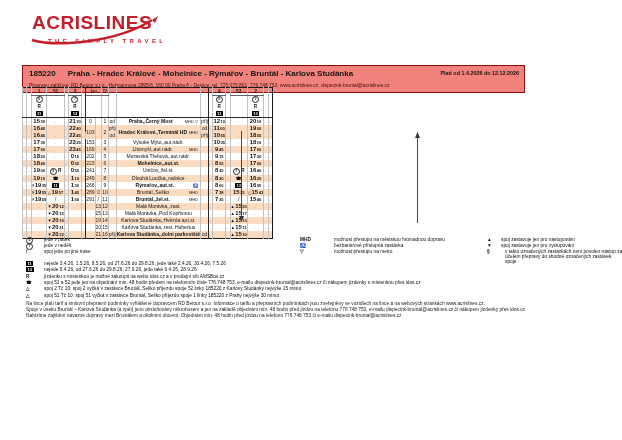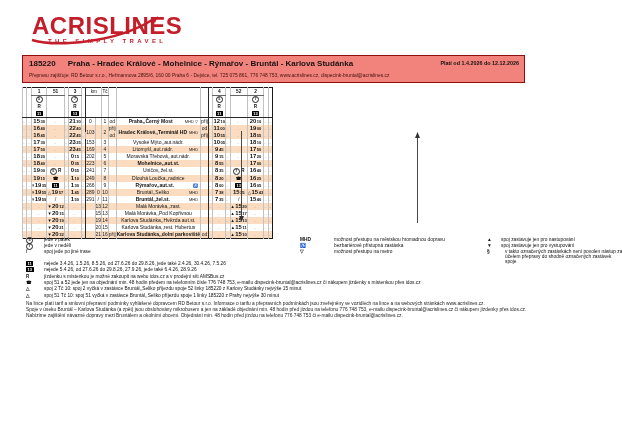--- a/index.html
+++ b/index.html
@@ -1,26 +1,26 @@
 <!DOCTYPE html>
 <html><head>
 <meta charset="utf-8">
 <style>
   html,body{margin:0;padding:0;}
   body{width:622px;height:440px;background:#ffffff;font-family:"Liberation Sans",sans-serif;color:#111;position:relative;overflow:hidden;}
   .sheet{position:absolute;left:0;top:0;width:622px;height:440px;background:#fff;}
 
   
   .logo{position:absolute;left:26px;top:8px;width:170px;height:44px;}
-  .logo-name{position:absolute;left:6px;top:4px;font-size:24px;font-weight:bold;letter-spacing:.5px;color:#c41e2a;}
+  .logo-name{position:absolute;left:6px;top:4px;font-size:19px;font-weight:bold;letter-spacing:.5px;color:#c41e2a;}
   .logo-swoosh{position:absolute;left:0px;top:2px;}
   .logo-tagline{position:absolute;left:22px;top:30px;font-size:6px;font-weight:bold;letter-spacing:3.4px;color:#c41e2a;}
 
   
-  .banner{position:absolute;left:22px;top:55px;width:503px;height:28px;background:#f2837c;border:1.6px solid #8f0f0f;box-sizing:border-box;}
+  .banner{position:absolute;left:22px;top:65px;width:503px;height:28px;background:#f2837c;border:1.6px solid #8f0f0f;box-sizing:border-box;}
   .banner-title{position:absolute;left:6px;top:3px;font-size:8px;font-weight:bold;color:#181212;white-space:nowrap;}
   .banner-line-number{margin-right:12px;}
   .banner-validity{position:absolute;right:5px;top:4px;font-size:5.4px;font-weight:bold;color:#181212;}
   .banner-operator{position:absolute;left:6px;top:17px;font-size:4.9px;color:#43100e;white-space:nowrap;}
 
   
   table.tt{position:absolute;left:22px;top:87px;border-collapse:collapse;table-layout:fixed;border:1.4px solid #1a1a1a;}
   table.tt td{padding:0;margin:0;height:7px;line-height:7px;font-size:5px;text-align:center;vertical-align:middle;
     border-left:.5px solid #c2c2c2;overflow:hidden;white-space:nowrap;}
   table.tt tr.shade td{background:#fbdcc1;}

